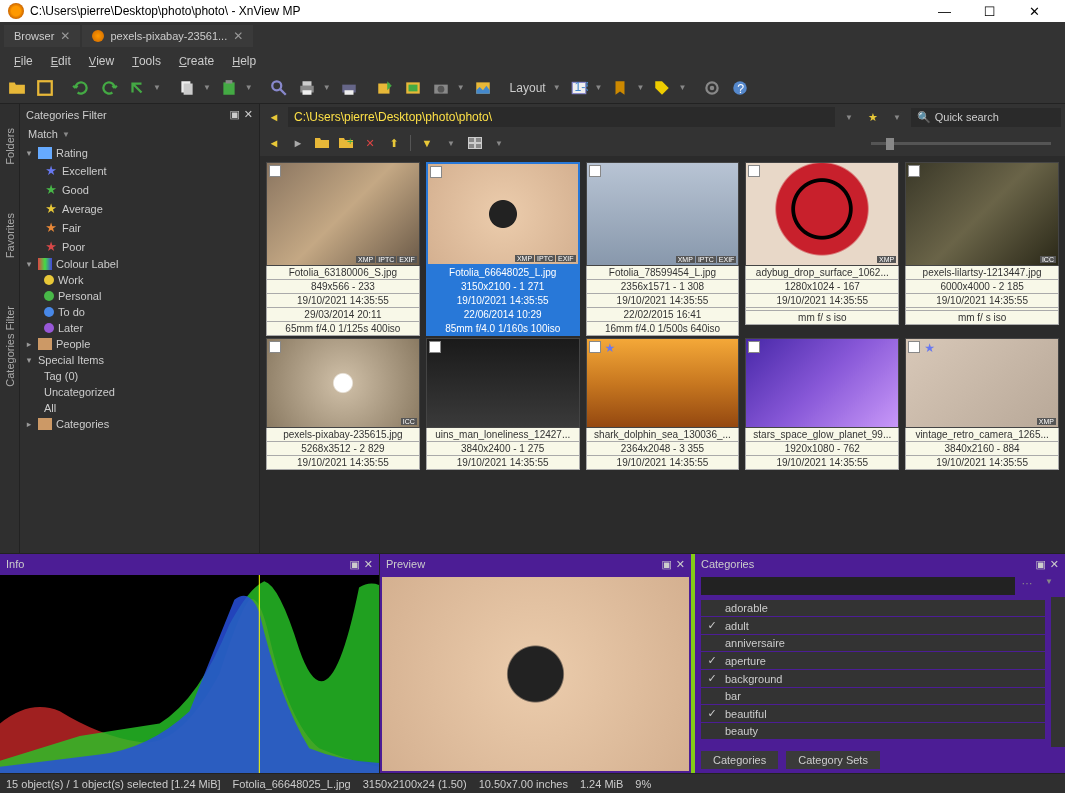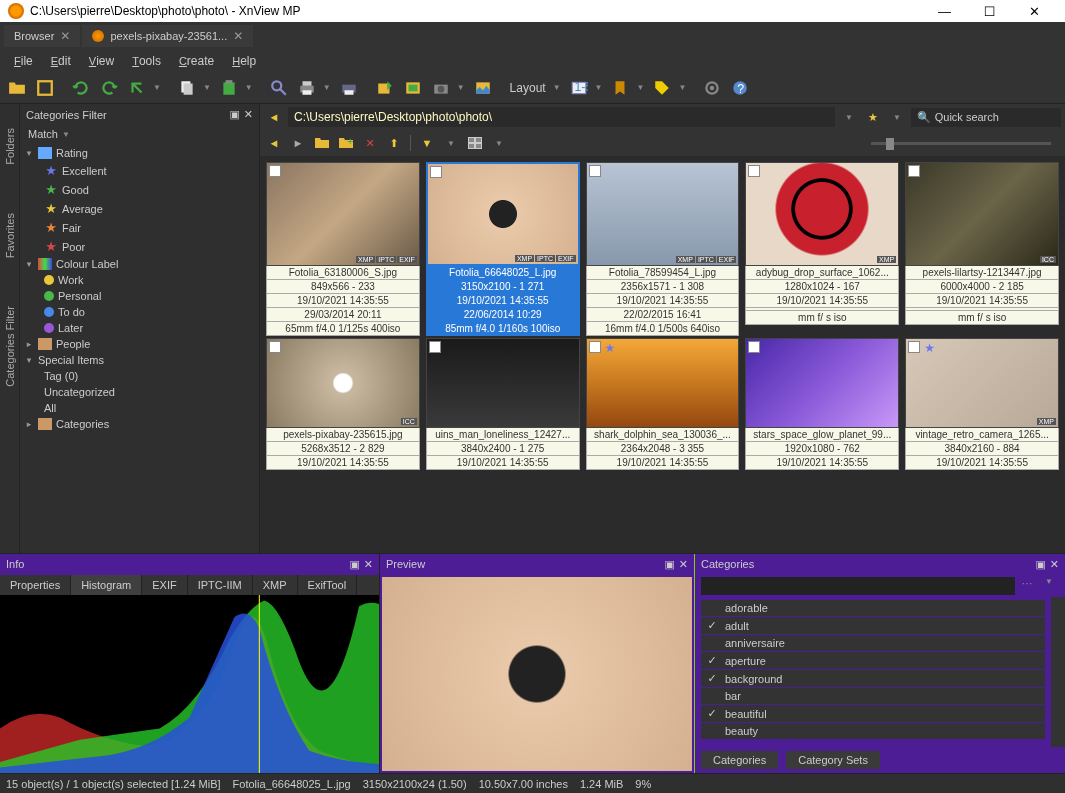--- a/index.html
+++ b/index.html
@@ -30,21 +30,21 @@
 .tree{flex:1;overflow:auto;padding:2px 0}
 .tnode{display:flex;align-items:center;padding:2px 4px;gap:4px;font-size:12px}
 .tnode .exp{width:10px;text-align:center;color:#999;font-size:9px}
 .tnode .bullet{width:10px;height:10px;border-radius:50%;flex-shrink:0}
 .tnode .star{font-size:13px;width:14px;text-align:center}
 .tnode .ticon{width:14px;height:12px;background:#888;flex-shrink:0}
 .indent1{padding-left:24px}
 .main{flex:1;display:flex;flex-direction:column;min-width:0}
 .pathbar{height:26px;background:#333;display:flex;align-items:center;padding:0 4px;gap:4px}
 .pathbar .pbtn{width:20px;height:20px;display:flex;align-items:center;justify-content:center}
-.pathbar .path{flex:1;background:#2a2a2a;padding:3px 6px;font-size:12px;color:#fef9c3}
+.pathbar .path{flex:1;background:#2a2a2a;padding:3px 6px;font-size:12px;color:#fde047}
 .pathbar .search{width:150px;background:#2a2a2a;padding:3px 6px;font-size:12px;color:#888;display:flex;align-items:center;gap:4px}
 .navbar{height:26px;background:#333;display:flex;align-items:center;padding:0 4px;gap:4px}
 .navbar .nbtn{width:20px;height:20px;display:flex;align-items:center;justify-content:center;color:#aaa}
 .slider{flex:1;display:flex;align-items:center;justify-content:flex-end;padding-right:10px}
 .slider .track{width:180px;height:3px;background:#555;position:relative}
 .slider .thumb{position:absolute;left:15px;top:-4px;width:8px;height:12px;background:#888}
 .thumbs{flex:1;overflow:auto;padding:6px;background:#2b2b2b}
 .trow{display:flex;gap:6px;margin-bottom:2px}
 .tcell{width:155px;display:flex;flex-direction:column}
 .timgwrap{height:104px;background:#222;position:relative;border:1px solid #444;display:flex;align-items:center;justify-content:center}
@@ -57,21 +57,21 @@
 .tline{text-align:center;font-size:10px;padding:1px 2px;border:1px solid #aaa;background:#f8f8e8;color:#333;white-space:nowrap;overflow:hidden;text-overflow:ellipsis;margin-top:-1px}
 .tline.sel{background:#2878d8;color:#fff;border-color:#2878d8}
 .trow2 .timgwrap{height:90px}
 .bottom{height:220px;display:flex;border-top:1px solid #222;background:#4c1d95}
 .infopane{width:380px;display:flex;flex-direction:column;border-right:1px solid #222}
 .infohdr{padding:4px 6px;font-size:12px;display:flex;justify-content:space-between}
 .infotabs{display:flex;background:#333}
 .infotab{padding:4px 10px;font-size:11px;border-right:1px solid #222}
 .infotab.active{background:#3f3f3f}
 .histo{flex:1;background:#000;position:relative;overflow:hidden}
-.prevpane{width:315px;display:flex;flex-direction:column;border-right:1px solid #84cc16}
+.prevpane{width:315px;display:flex;flex-direction:column;border-right:4px solid #84cc16}
 .prevhdr{padding:4px 6px;font-size:12px;display:flex;justify-content:space-between}
 .previmg{flex:1;background:#333;display:flex;align-items:center;justify-content:center;margin:2px}
 .catpane{flex:1;display:flex;flex-direction:column}
 .cathdr{padding:4px 6px;font-size:12px;display:flex;justify-content:space-between}
 .catfilter{margin:2px 6px;background:#222;height:18px;display:flex;align-items:center;justify-content:flex-end;padding:0 4px}
 .catmore{width:20px;text-align:center;color:#888}
 .catlist{flex:1;overflow:auto;padding:2px 6px}
 .catitem{display:flex;align-items:center;padding:2px 4px;gap:6px;background:#333;margin:1px 0;font-size:12px}
 .catitem .chk{width:14px;text-align:center}
 .cattabs{display:flex;padding:4px 6px;gap:8px}
@@ -548,28 +548,20 @@
 
 <div class="bottom">
   <div class="infopane">
     <div class="infohdr">
         <span>Info</span>
         <span class="panelctrl">
           <span>▣</span>
           <span>✕</span>
         </span>
       </div>
-    <div class="infotabs">
-      <div class="infotab">Properties</div>
-      <div class="infotab active">Histogram</div>
-      <div class="infotab">EXIF</div>
-      <div class="infotab">IPTC-IIM</div>
-      <div class="infotab">XMP</div>
-      <div class="infotab">ExifTool</div>
-    </div>
     <div class="histo">
       <svg width="100%" height="100%" viewBox="0 0 380 160" preserveAspectRatio="none">
         <path fill="rgba(200,40,40,0.8)" d="M0 160 L0 120 Q30 100 60 110 Q100 130 140 135 Q180 140 220 80 Q240 30 250 20 Q260 15 270 50 Q290 120 320 140 Q350 150 380 155 L380 160 Z"></path>
         <path fill="rgba(40,200,40,0.8)" d="M0 160 L0 150 Q40 140 80 130 Q120 125 160 120 Q200 100 230 40 Q250 10 265 5 Q280 8 300 60 Q330 130 360 10 Q370 5 380 8 L380 160 Z"></path>
         <path fill="rgba(40,80,220,0.85)" d="M0 160 L0 155 Q50 150 100 145 Q150 140 190 110 Q220 50 235 20 Q250 10 260 30 Q280 100 310 140 Q340 150 380 152 L380 160 Z"></path>
         <line x1="260" y1="0" x2="260" y2="160" stroke="#ff0" stroke-width="1"></line>
       </svg>
     </div>
   </div>
 

